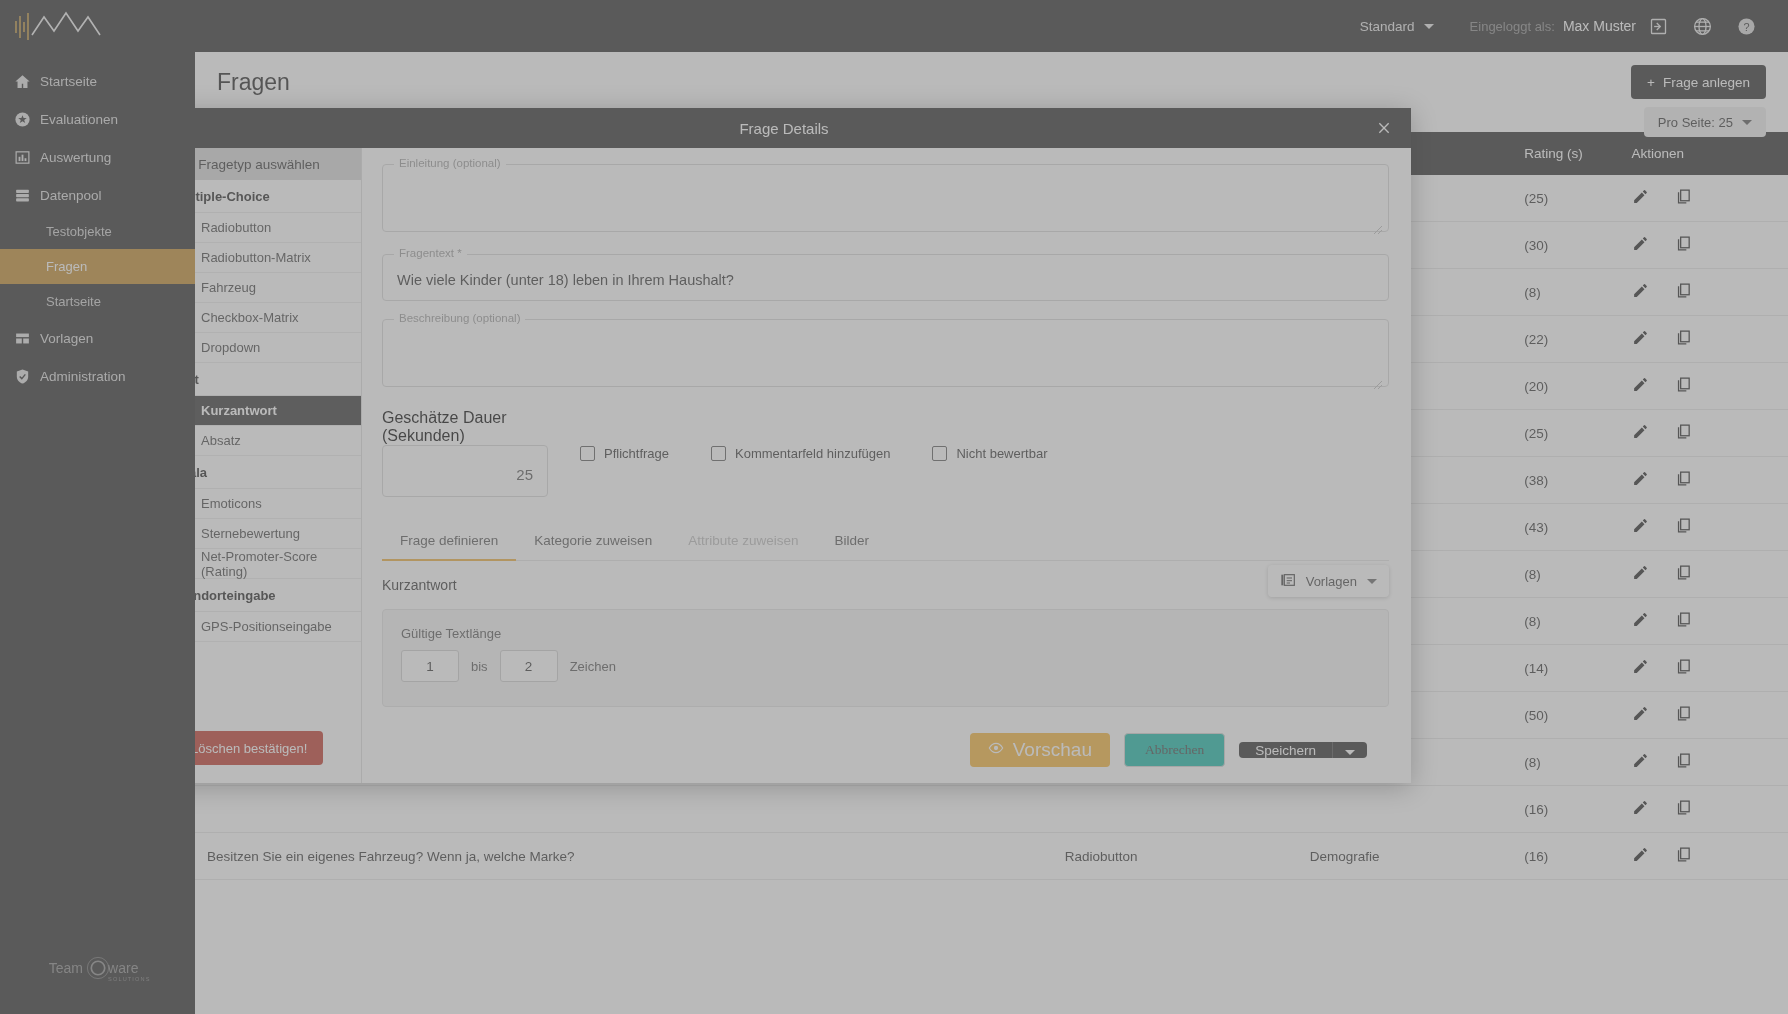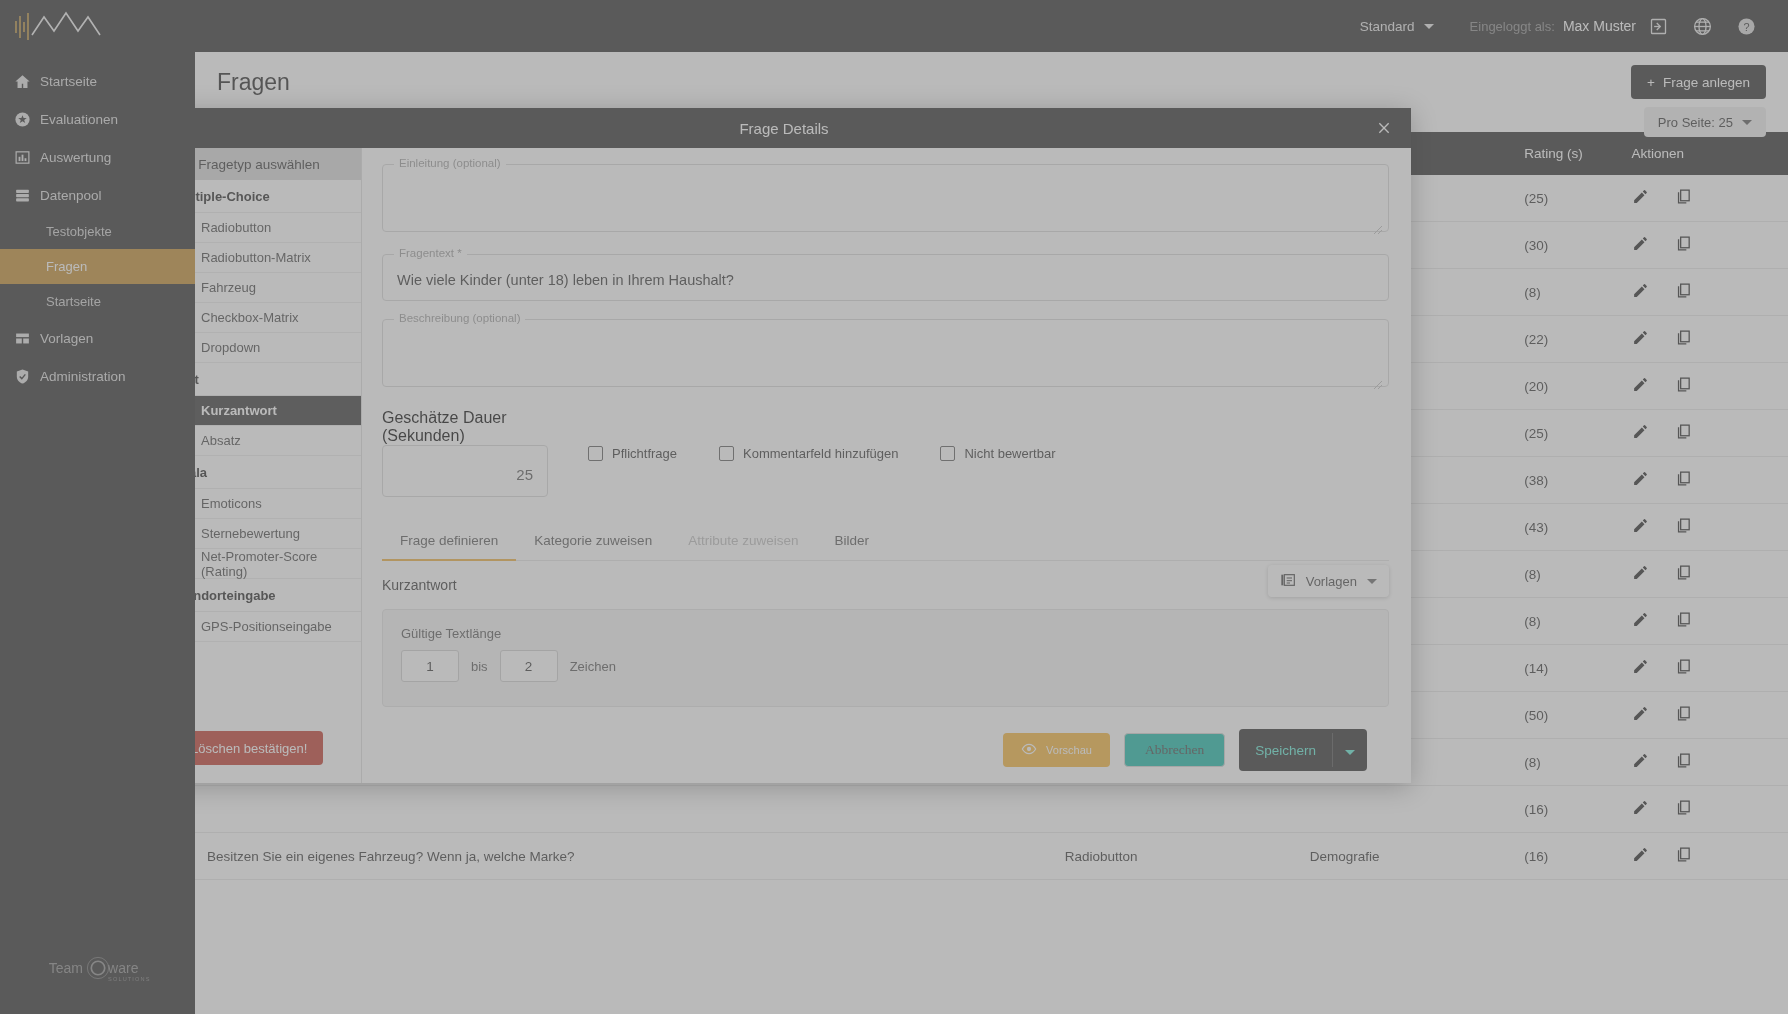--- a/index.html
+++ b/index.html
@@ -156,21 +156,21 @@
   }
   .resize-grip svg { width: 10px; height: 10px; stroke: #bdbdbd; stroke-width: 1; }
 
   .row-opts { display: flex; align-items: center; gap: 0; margin-bottom: 6px; }
   .dur-field { position: relative; width: 166px; }
   .dur-field input {
     border: 1px solid #d8d8d8; border-radius: 4px; width: 166px; height: 52px;
     text-align: right; padding: 10px 14px 4px 14px; font-size: 15px; color: #555;
     font-family: inherit; outline: none;
   }
-  .cbx-group { display: flex; align-items: flex-end; gap: 0; margin-left: 40px; }
+  .cbx-group { display: flex; align-items: flex-end; gap: 0; margin-left: 32px; }
   .cbx { display: flex; align-items: center; gap: 9px; font-size: 13px; color: #333; cursor: pointer; margin-right: 42px; }
   .cbx .sq { width: 15px; height: 15px; border: 1.6px solid #5b5b5b; border-radius: 2px; }
 
   .tabs { display: flex; align-items: flex-end; gap: 0; border-bottom: 1px solid #e4e4e4; margin-top: 20px; text-align: center; }
   .tab {
     font-size: 13.5px; color: #555; padding: 10px 18px 11px 18px; cursor: pointer;
     border-bottom: 2px solid transparent; margin-bottom: -1px;
   }
   .tab.active { color: #555; border-bottom-color: #eead3a; }
   .tab.disabled { color: #bbbbbb; cursor: default; }
@@ -199,30 +199,30 @@
   .len-txt { font-size: 13px; color: #555; }
 
   .modal-foot {
     height: 66px; border-top: 0; display: flex; align-items: center;
     padding: 0 22px 0 20px; gap: 0;
   }
   .foot-right { margin-left: auto; display: flex; align-items: center; gap: 14px; }
   .btn-preview {
     background: #f5b335; color: #fff; border: none; border-radius: 4px;
     height: 34px; padding: 0 18px; display: flex; align-items: center; gap: 9px;
-    font-size: 11px; cursor: pointer; font-family: inherit;
+    font-size: 19px; cursor: pointer; font-family: inherit;
   }
   .btn-preview svg { width: 16px; height: 16px; fill: #fff; }
   .btn-cancel {
     background: #14b8a6; color: #444; border: 1px solid #d3d3d3; border-radius: 4px;
     height: 34px; padding: 0 20px; font-size: 13.5px; cursor: pointer; font-family: Liberation Serif, serif;
   }
   .btn-save {
-    background: #2b2b2b; color: #5eead4; border: none; border-radius: 4px;
-    height: 42px; display: flex; align-items: center; cursor: pointer; font-family: inherit;
+    background: #2b2b2b; color: #ffffff; border: none; border-radius: 4px;
+    height: 16px; display: flex; align-items: center; cursor: pointer; font-family: inherit;
   }
   .btn-save .lbl { padding: 0 16px; font-size: 13.5px; }
   .btn-save .sep { width: 1px; height: 34px; background: rgba(255,255,255,.18); }
   .btn-save .drop { padding: 0 12px; }
 </style>
 </head>
 <body>
 
 <div id="app">
 

